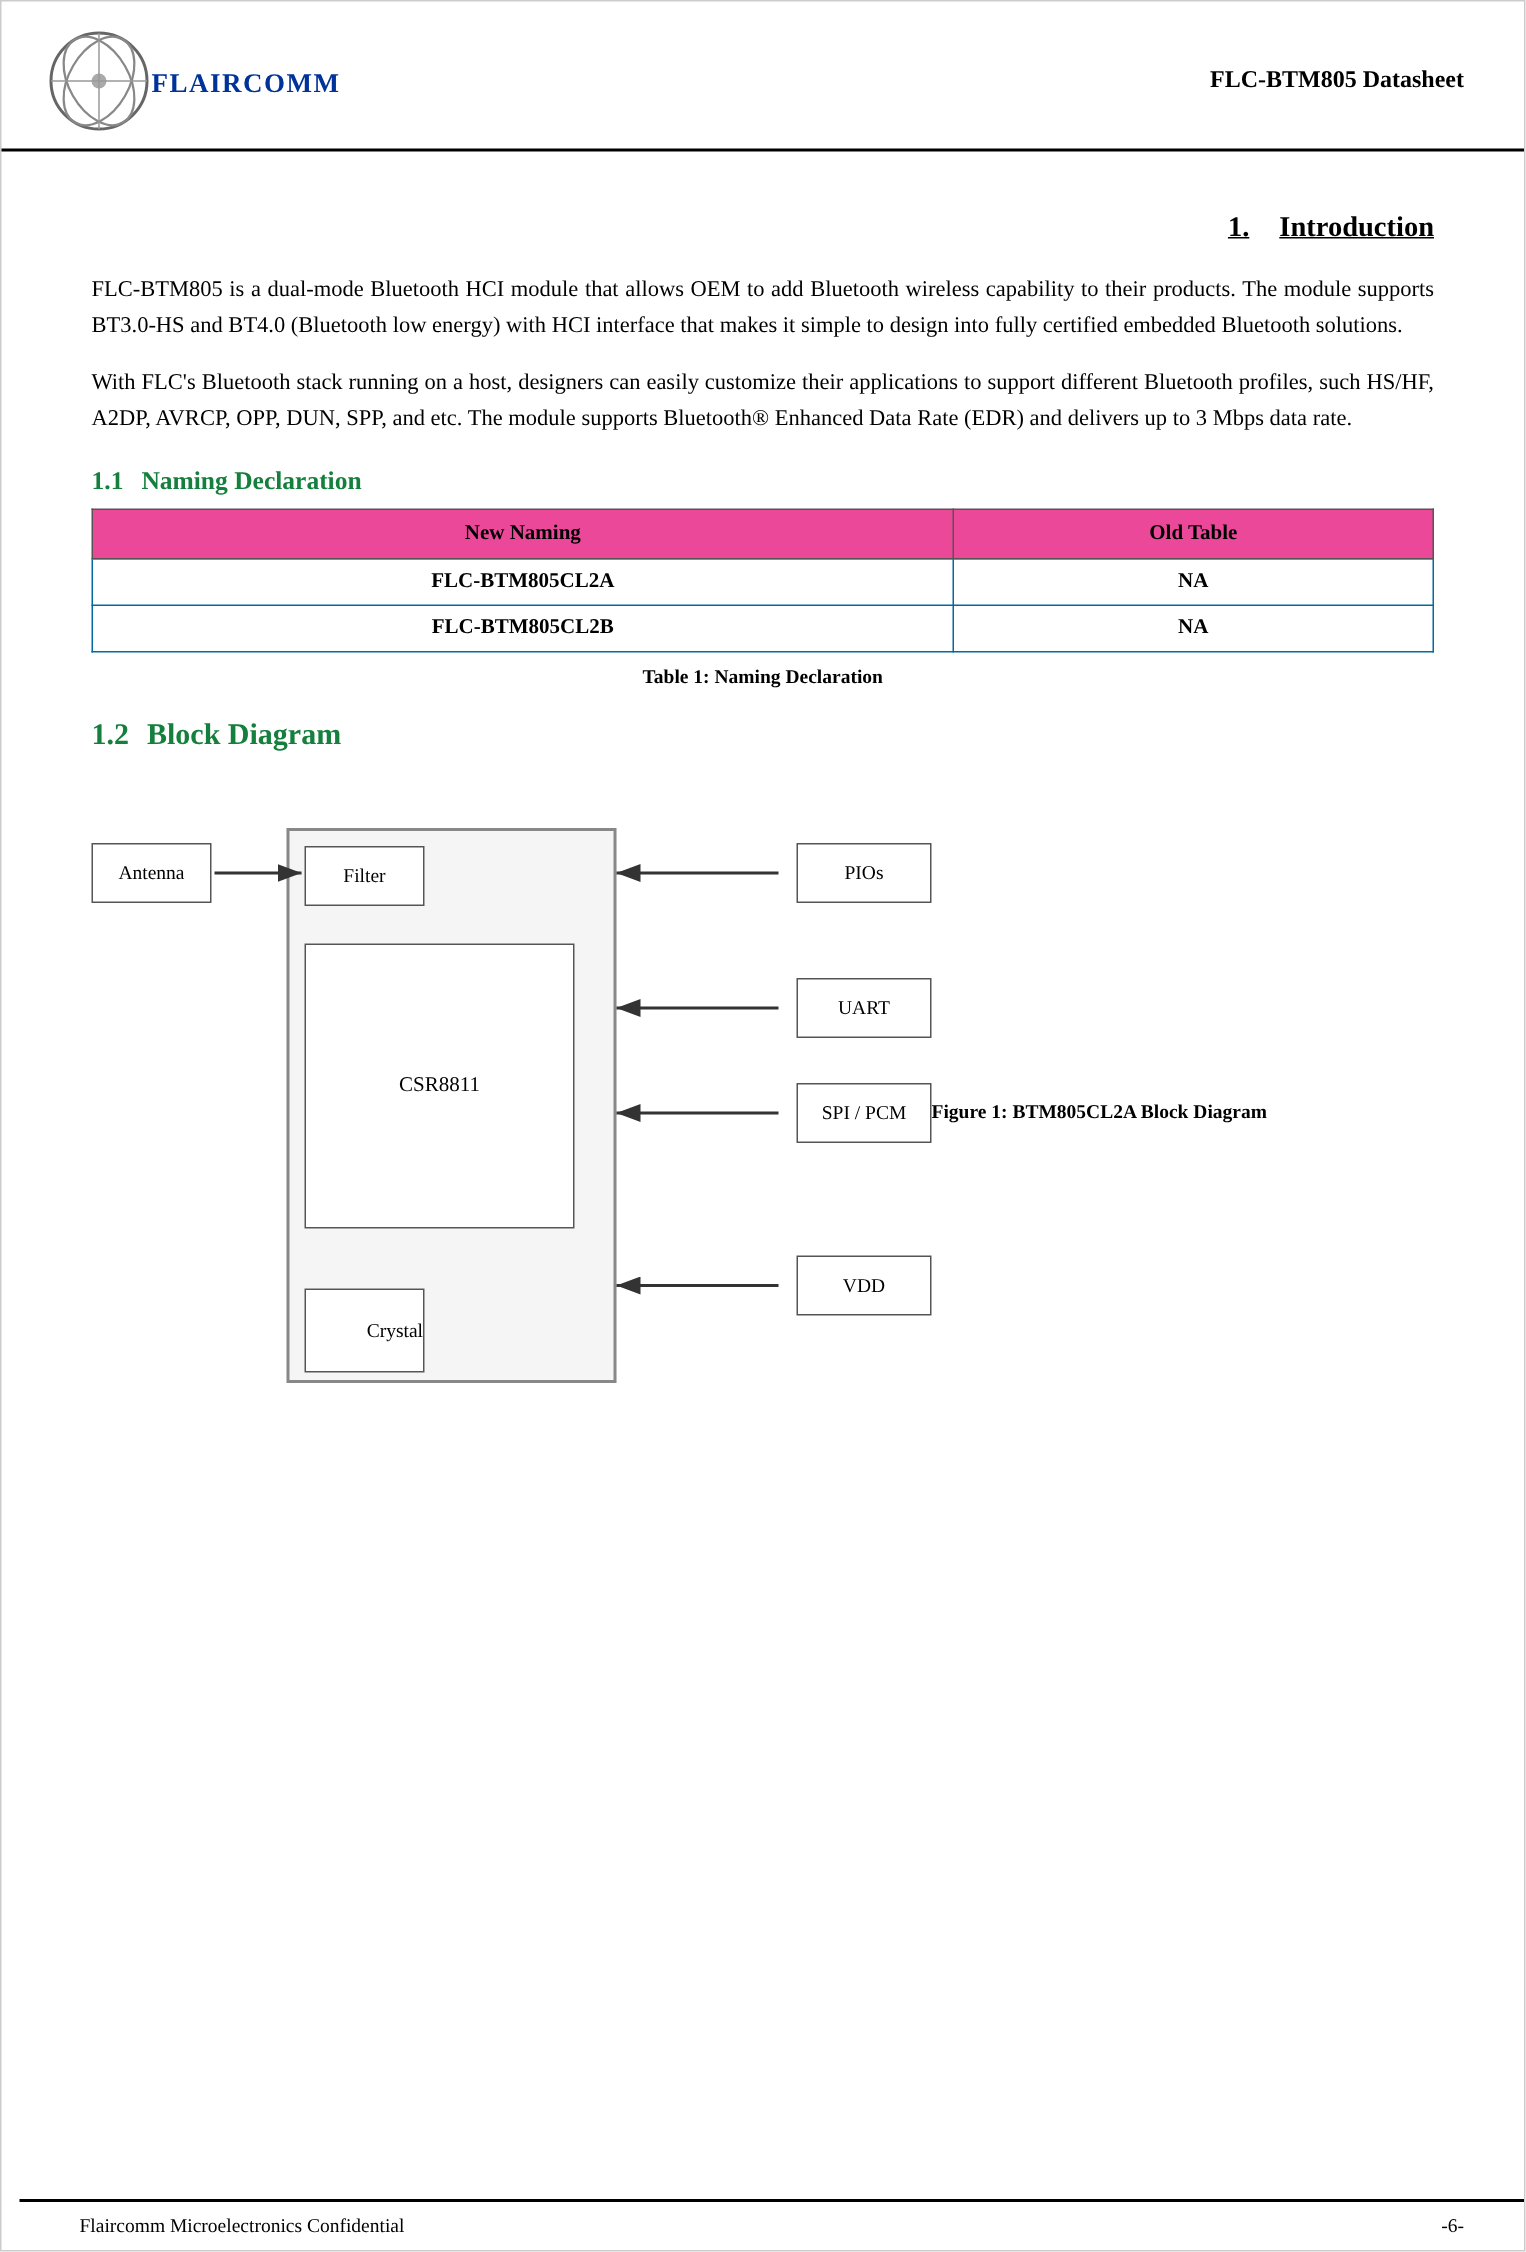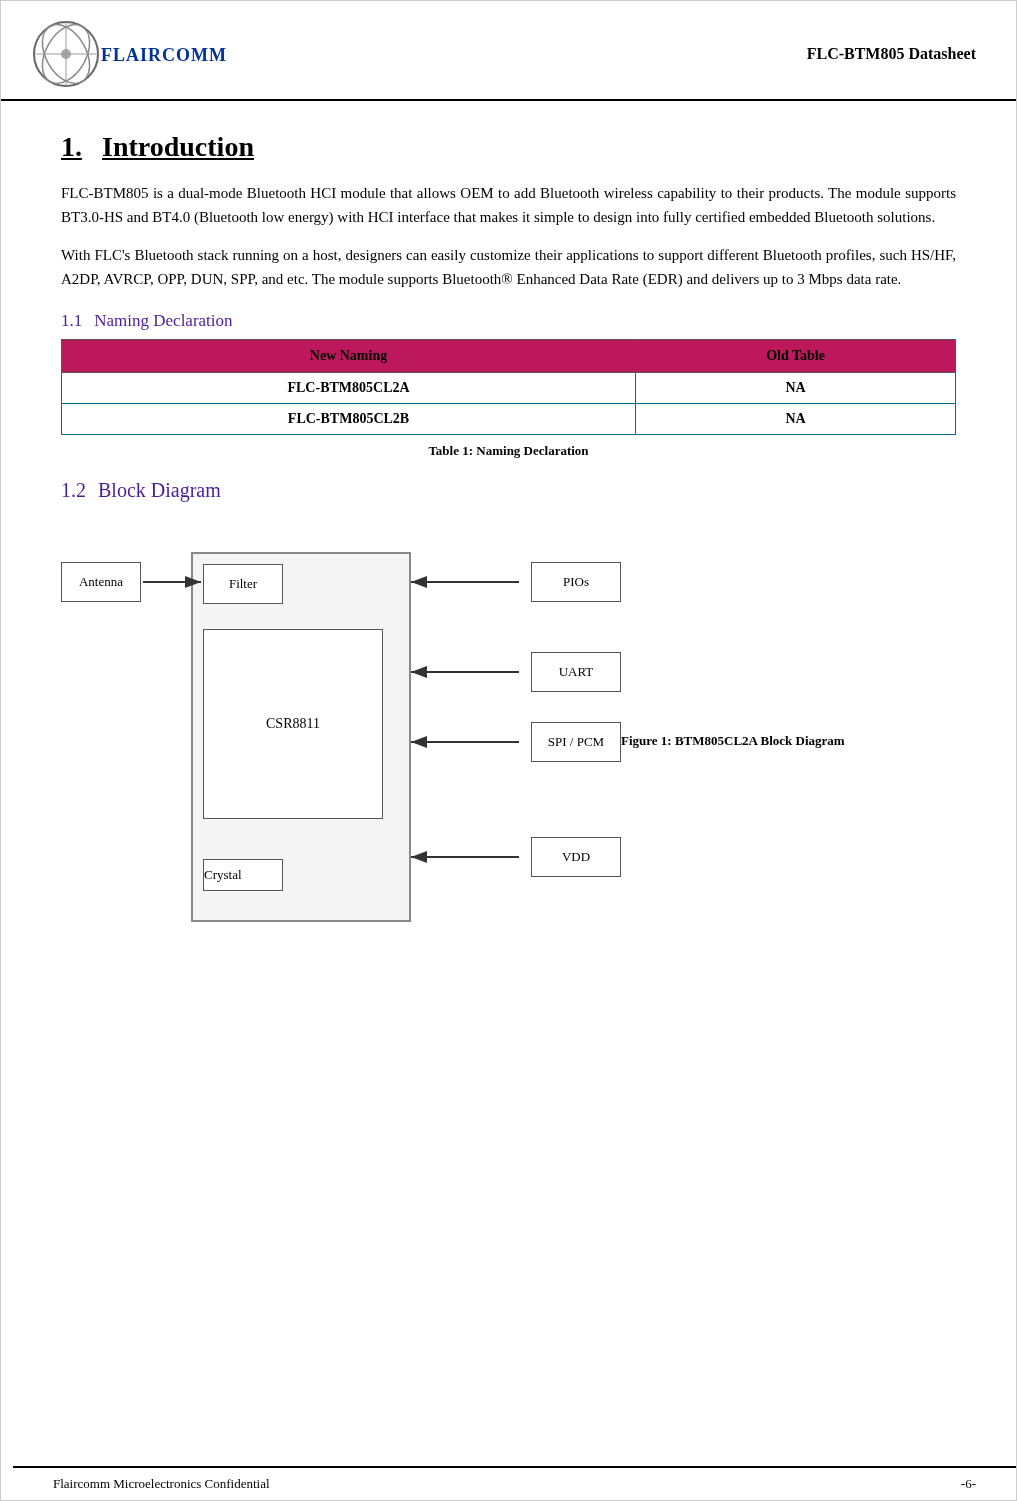--- a/index.html
+++ b/index.html
@@ -49,54 +49,56 @@
       font-size: 16px;
       font-weight: bold;
       color: #000;
     }
     
     .content {
       padding: 30px 60px 40px 60px;
     }
     
     .section-heading {
-      font-size: 28px;
+      font-size: 19px;
       font-weight: bold;
       text-decoration: underline;
       margin-bottom: 18px;
+      margin-top: 10px;
+      text-align: right;
     }
     .section-number {
       margin-right: 20px;
     }
     
     .para {
       font-size: 15px;
       line-height: 1.6;
       margin-bottom: 14px;
       text-align: justify;
     }
     
     .subsection-heading {
       font-size: 17px;
-      font-weight: normal;
-      color: #4c1d95;
+      font-weight: bold;
+      color: #15803d;
       margin-bottom: 8px;
       margin-top: 20px;
     }
     .subsection-number {
       margin-right: 12px;
     }
     
     .naming-table {
       width: 100%;
       border-collapse: collapse;
       margin-bottom: 8px;
     }
     .naming-table th {
-      background: #be185d;
+      background: #ec4899;
       border: 1px solid #555;
       padding: 8px 10px;
       font-size: 14px;
       font-weight: bold;
       text-align: center;
     }
     .naming-table td {
       border: 1px solid #0369a1;
       padding: 7px 10px;
       font-size: 14px;
@@ -160,26 +162,26 @@
       align-items: center;
       justify-content: center;
       font-size: 14px;
     }
     
     .crystal-box {
       position: absolute;
       left: 10px;
       top: 305px;
       width: 80px;
-      height: 32px;
-      border: 1px solid #555;
-      background: #fff;
-      display: flex;
-      align-items: center;
-      justify-content: flex-start;
+      height: 56px;
+      border: 1px solid #555;
+      background: #fff;
+      display: flex;
+      align-items: center;
+      justify-content: flex-end;
       font-size: 13px;
     }
     
     .right-box {
       position: absolute;
       width: 90px;
       height: 40px;
       border: 1px solid #555;
       background: #fff;
       display: flex;

